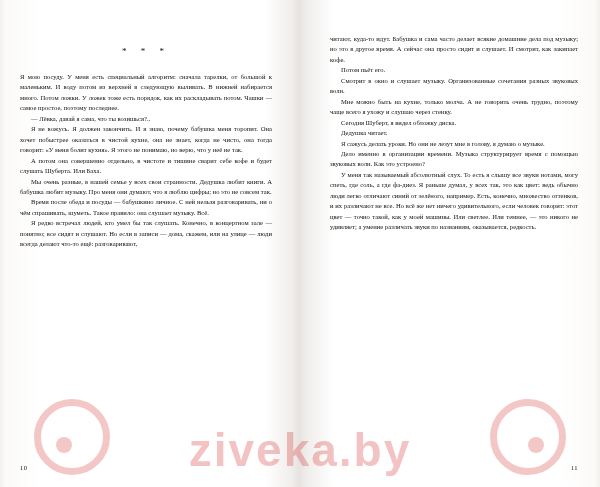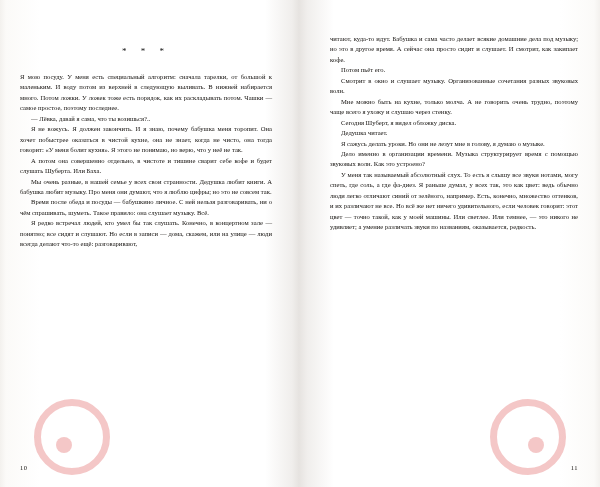--- a/index.html
+++ b/index.html
@@ -143,13 +143,14 @@
     <div class="folio r">11</div>
   </div>
 
 </div>
 
 <div class="watermark">
   <div class="wm-ring a"></div>
   <div class="wm-dot a"></div>
   <div class="wm-ring b"></div>
   <div class="wm-dot b"></div>
+  <div class="wm-text">ziveka.by</div>
 </div>
 
 </body></html>

